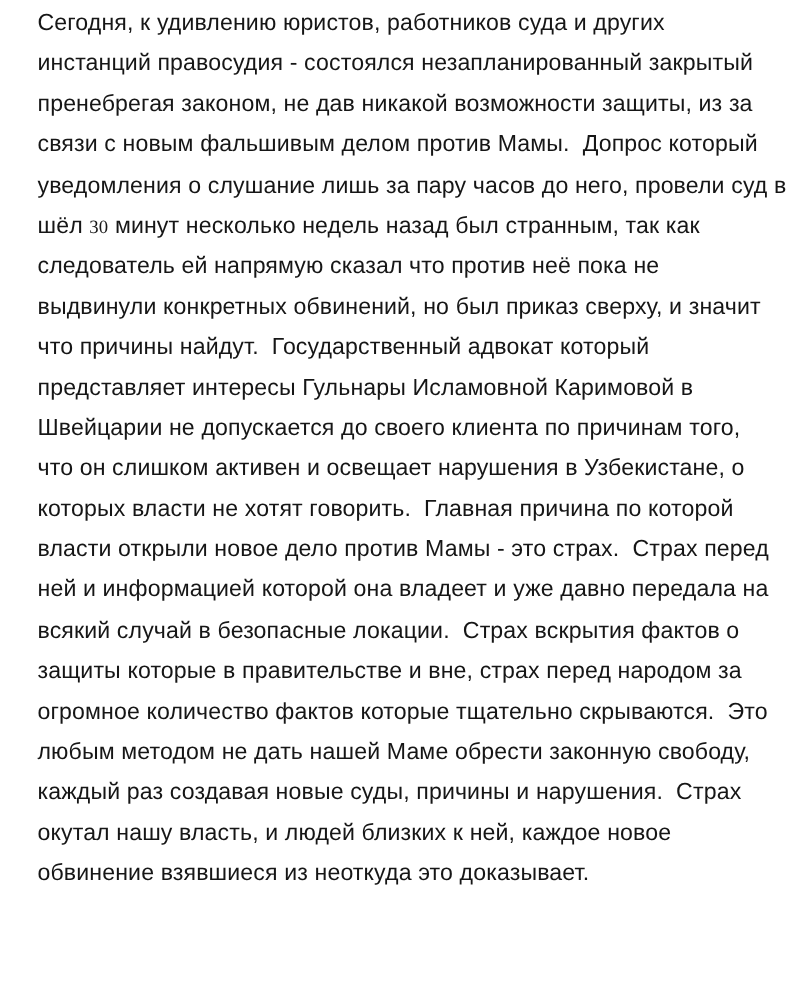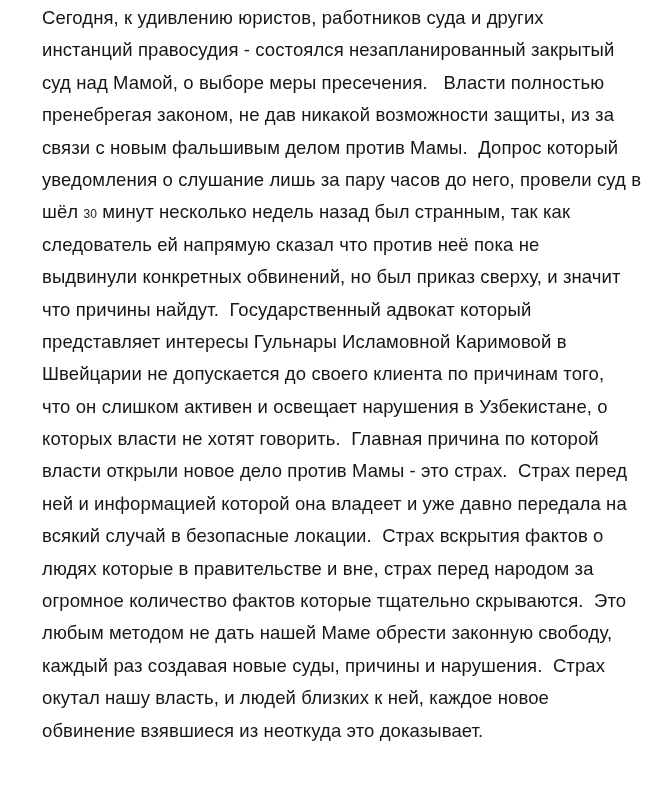--- a/index.html
+++ b/index.html
@@ -12,59 +12,58 @@
     height: 800px;
     overflow: hidden;
   }
   .page {
     width: 649px;
     height: 800px;
     background: #ffffff;
     box-sizing: border-box;
   }
   .doc-text {
-    padding: 2px 22px 0 42px;
+    padding: 2px 22px 0 30px;
     font-family: "Liberation Sans", "DejaVu Sans", sans-serif;
     font-size: 18.5px;
     font-weight: 400;
     color: #161616;
     letter-spacing: 0.1px;
   }
   .text-line {
     height: 32.4px;
     line-height: 32.4px;
     white-space: pre;
   }
   .text-line .figure {
-    font-family: Liberation Sans, sans-serif;
-    font-size: 12px;
+    font-family: Liberation Serif, serif;
+    font-size: 15px;
   }
 </style>
 </head>
 <body>
 
 <div class="page">
   <div class="doc-text">
       <div class="text-line"><span>Сегодня, к удивлению юристов, работников суда и других</span></div>
       <div class="text-line"><span>инстанций правосудия - состоялся незапланированный закрытый</span></div>
-      <div class="text-line"><span>суд над Мамой, о выборе меры пресечения.   Власти полностью</span></div>
       <div class="text-line"><span>пренебрегая законом, не дав никакой возможности защиты, из за</span></div>
       <div class="text-line"><span>связи с новым фальшивым делом против Мамы.  Допрос который</span></div>
       <div class="text-line"><span>уведомления о слушание лишь за пару часов до него, провели суд в</span></div>
       <div class="text-line"><span>шёл </span><span class="figure">30</span><span> минут несколько недель назад был странным, так как</span></div>
       <div class="text-line"><span>следователь ей напрямую сказал что против неё пока не</span></div>
       <div class="text-line"><span>выдвинули конкретных обвинений, но был приказ сверху, и значит</span></div>
       <div class="text-line"><span>что причины найдут.  Государственный адвокат который</span></div>
       <div class="text-line"><span>представляет интересы Гульнары Исламовной Каримовой в</span></div>
       <div class="text-line"><span>Швейцарии не допускается до своего клиента по причинам того,</span></div>
       <div class="text-line"><span>что он слишком активен и освещает нарушения в Узбекистане, о</span></div>
       <div class="text-line"><span>которых власти не хотят говорить.  Главная причина по которой</span></div>
       <div class="text-line"><span>власти открыли новое дело против Мамы - это страх.  Страх перед</span></div>
       <div class="text-line"><span>ней и информацией которой она владеет и уже давно передала на</span></div>
       <div class="text-line"><span>всякий случай в безопасные локации.  Страх вскрытия фактов о</span></div>
-      <div class="text-line"><span>людях которые в правительстве и вне, страх перед народом за</span></div>
+      <div class="text-line"><span>защиты которые в правительстве и вне, страх перед народом за</span></div>
       <div class="text-line"><span>огромное количество фактов которые тщательно скрываются.  Это</span></div>
       <div class="text-line"><span>любым методом не дать нашей Маме обрести законную свободу,</span></div>
       <div class="text-line"><span>каждый раз создавая новые суды, причины и нарушения.  Страх</span></div>
       <div class="text-line"><span>окутал нашу власть, и людей близких к ней, каждое новое</span></div>
       <div class="text-line"><span>обвинение взявшиеся из неоткуда это доказывает.</span></div>
     </div>
 </div>
 
 </body></html>

